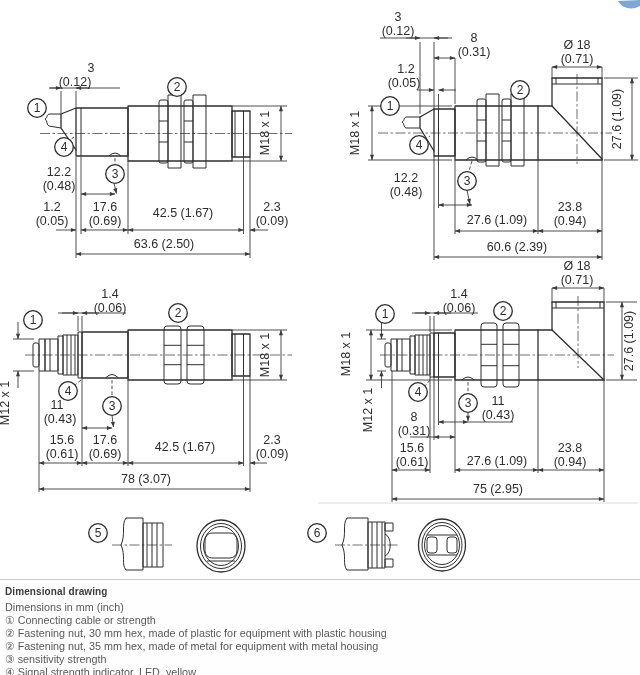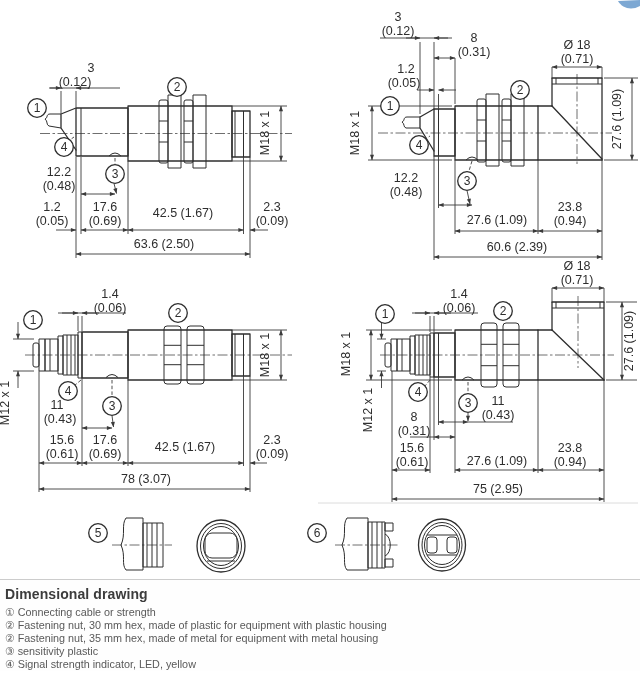--- a/index.html
+++ b/index.html
@@ -10,21 +10,21 @@
   .o2{fill:none;stroke:#2e2e2e;stroke-width:1;stroke-linejoin:round;}
   .fw{fill:#fff;stroke:#2e2e2e;stroke-width:1.3;}
   .dim{fill:none;stroke:#3a3a3a;stroke-width:0.9;}
   .cl{fill:none;stroke:#4a4a4a;stroke-width:0.8;stroke-dasharray:10 2.5 2.5 2.5;}
   .dsh{fill:none;stroke:#3a3a3a;stroke-width:0.9;stroke-dasharray:3.5 2.2;}
   .dt{font:12.5px "Liberation Sans",sans-serif;fill:#2e2e2e;text-anchor:middle;}
   .cot{font:12px "Liberation Sans",sans-serif;fill:#2e2e2e;text-anchor:middle;}
   .rule{stroke:#dcdcdc;stroke-width:1;}
   .legend{position:absolute;left:0;top:579px;width:640px;border-top:1px solid #cccccc;
           background:#fefefe;padding:6px 8px 0 5px;box-sizing:border-box;}
-  .legend h2{margin:0 0 4px 0;font-size:14px;font-weight:bold;color:#3c3c3c;letter-spacing:0.1px;}
+  .legend h2{margin:0 0 4px 0;font-size:10px;font-weight:bold;color:#3c3c3c;letter-spacing:0.1px;}
   .legend .sub,.legend .item{font-size:10.8px;line-height:12.9px;color:#595959;margin:0;}
 </style>
 </head>
 <body>
 
 <div id="page">
 <svg width="640" height="579" viewBox="0 0 640 579">
   <defs>
     <marker id="a" viewBox="0 0 10 10" refX="9.5" refY="5" markerWidth="8" markerHeight="6" orient="auto-start-reverse">
       <path d="M0,1.2 L10,5 L0,8.8 z" fill="#3a3a3a"></path>
@@ -480,19 +480,20 @@
     <ellipse class="o2" cx="442" cy="545" rx="17.5" ry="19.5" fill="none"></ellipse>
     <line class="o2" x1="427" y1="535" x2="457" y2="535"></line>
     <line class="o2" x1="427" y1="555" x2="457" y2="555"></line>
     <rect class="o2" x="427" y="537" width="10" height="16" rx="3" fill="#fff"></rect>
     <rect class="o2" x="447" y="537" width="10" height="16" rx="3" fill="#fff"></rect>
   </g>
 </svg>
 
 <div class="legend">
   <h2>Dimensional drawing</h2>
+  <p class="sub">Dimensions in mm (inch)</p>
   <p class="item">① Connecting cable or strength</p>
   <p class="item">② Fastening nut, 30 mm hex, made of plastic for equipment with plastic housing</p>
   <p class="item">② Fastening nut, 35 mm hex, made of metal for equipment with metal housing</p>
-  <p class="item">③ sensitivity plastic</p>
+  <p class="item">③ sensitivity strength</p>
   <p class="item">④ Signal strength indicator, LED, yellow</p>
 </div>
 </div>
 
 </body></html>

